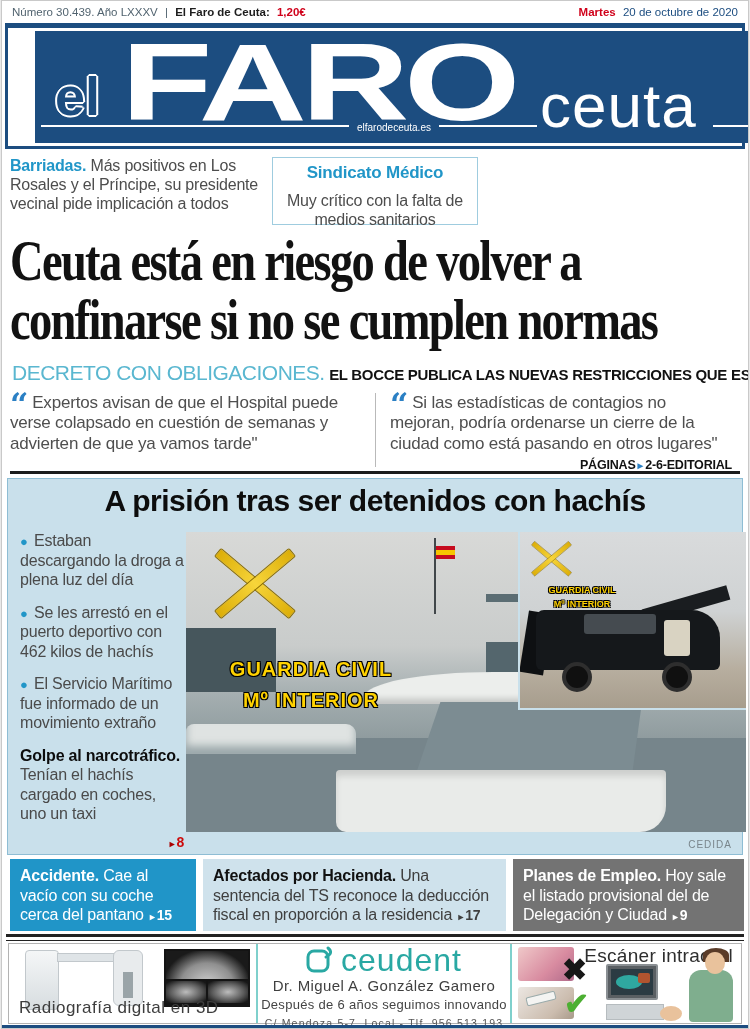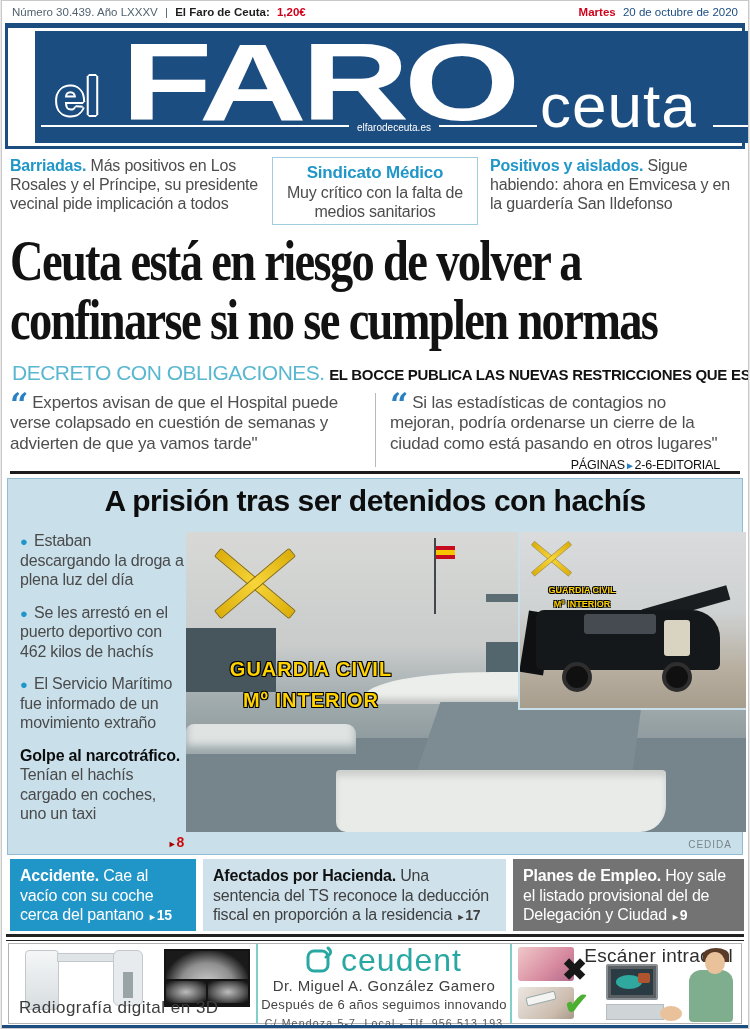--- a/index.html
+++ b/index.html
@@ -37,42 +37,42 @@
   .mh-line-right { position:absolute; bottom:16px; right:6px; width:44px; height:2px; background:#fff; }
   .mh-site { position:absolute; bottom:10px; left:314px; background:#1c4d80;
     padding:0 8px; font-size:10px; color:#fff; }
 
   
   .teasers { position:absolute; top:156px; left:8px; right:8px; height:74px; display:flex; gap:12px; }
   .teaser { font-size:16px; line-height:1.18; letter-spacing:-0.2px; color:#4d4d4d; }
   .teaser .lead { color:#2196c8; font-weight:700; }
   .t1 { width:250px; }
   .t2 { width:206px; border:1px solid #9fccdf; text-align:center; padding:5px 8px; height:68px; }
-  .t2 .lead { display:block; font-size:17px; margin-bottom:1px; }
+  .t2 .lead { display:block; font-size:17px; margin-bottom:9px; }
   .t3 { flex:1; }
 
   
   .headline { position:absolute; top:231px; left:8px; color:#121212;
     font-family:"Liberation Serif", serif; font-weight:700; font-size:56px;
     line-height:1.05; letter-spacing:-2px; white-space:nowrap;
     transform:scale(0.83,1); transform-origin:left top; }
 
   
   .kicker { position:absolute; top:360px; left:10px; white-space:nowrap; }
   .kicker .lead { color:#5ab7d0; font-size:21px; letter-spacing:-0.5px; }
   .kicker .rest { color:#111; font-weight:700; font-size:15px; letter-spacing:-0.3px; }
 
   
   .quotes { position:absolute; top:392px; left:8px; right:8px; height:74px; display:flex; }
   .quote { width:50%; position:relative; font-size:17px; line-height:1.2;
     color:#4f4f4f; letter-spacing:-0.2px; padding-right:12px; }
   .quote + .quote { border-left:1px solid #b9b9b9; padding-left:14px; }
   .qmark { color:#2b80c4; font-size:32px; font-weight:700; font-family:"DejaVu Serif",serif;
     line-height:0; vertical-align:-8px; margin-right:4px; }
-  .pages { position:absolute; right:20px; bottom:-6px; font-size:12.5px; font-weight:400; color:#111; letter-spacing:-0.2px; }
+  .pages { position:absolute; right:8px; bottom:-6px; font-size:12.5px; font-weight:700; color:#111; letter-spacing:-0.2px; }
   .pages .arr { color:#2b80c4; font-size:10px; }
 
   .rule-thick { position:absolute; top:470px; left:8px; right:8px; height:3px; background:#1c1c1c; }
 
   
   .panel { position:absolute; top:477px; left:5px; right:5px; height:377px;
     background:#c9e0eb; border:1px solid #8ebdd4; }
   .panel-headline { text-align:center; font-size:30px; font-weight:700;
     letter-spacing:-0.5px; color:#0d0d0d; margin-top:5px; }
   .panel-left { position:absolute; left:12px; top:52px; width:164px; font-size:16px;
@@ -220,24 +220,20 @@
 
   <div class="teasers">
     <div class="teaser t1">
       <span class="lead">Barriadas.</span>
       <span>Más positivos en Los Rosales y el Príncipe, su presidente vecinal pide implicación a todos</span>
     </div>
     <div class="teaser t2">
       <span class="lead">Sindicato Médico</span>
       <span>Muy crítico con la falta de medios sanitarios</span>
     </div>
-    <div class="teaser t3">
-      <span class="lead">Positivos y aislados.</span>
-      <span>Sigue habiendo: ahora en Emvicesa y en la guardería San Ildefonso</span>
-    </div>
   </div>
 
   <div class="headline">
     <div>Ceuta está en riesgo de volver a</div>
     <div>confinarse si no se cumplen normas</div>
   </div>
 
   <div class="kicker">
     <span class="lead">DECRETO CON OBLIGACIONES.</span>
     <span class="rest">EL BOCCE PUBLICA LAS NUEVAS RESTRICCIONES QUE ESTÁN YA EN VIGOR</span>

